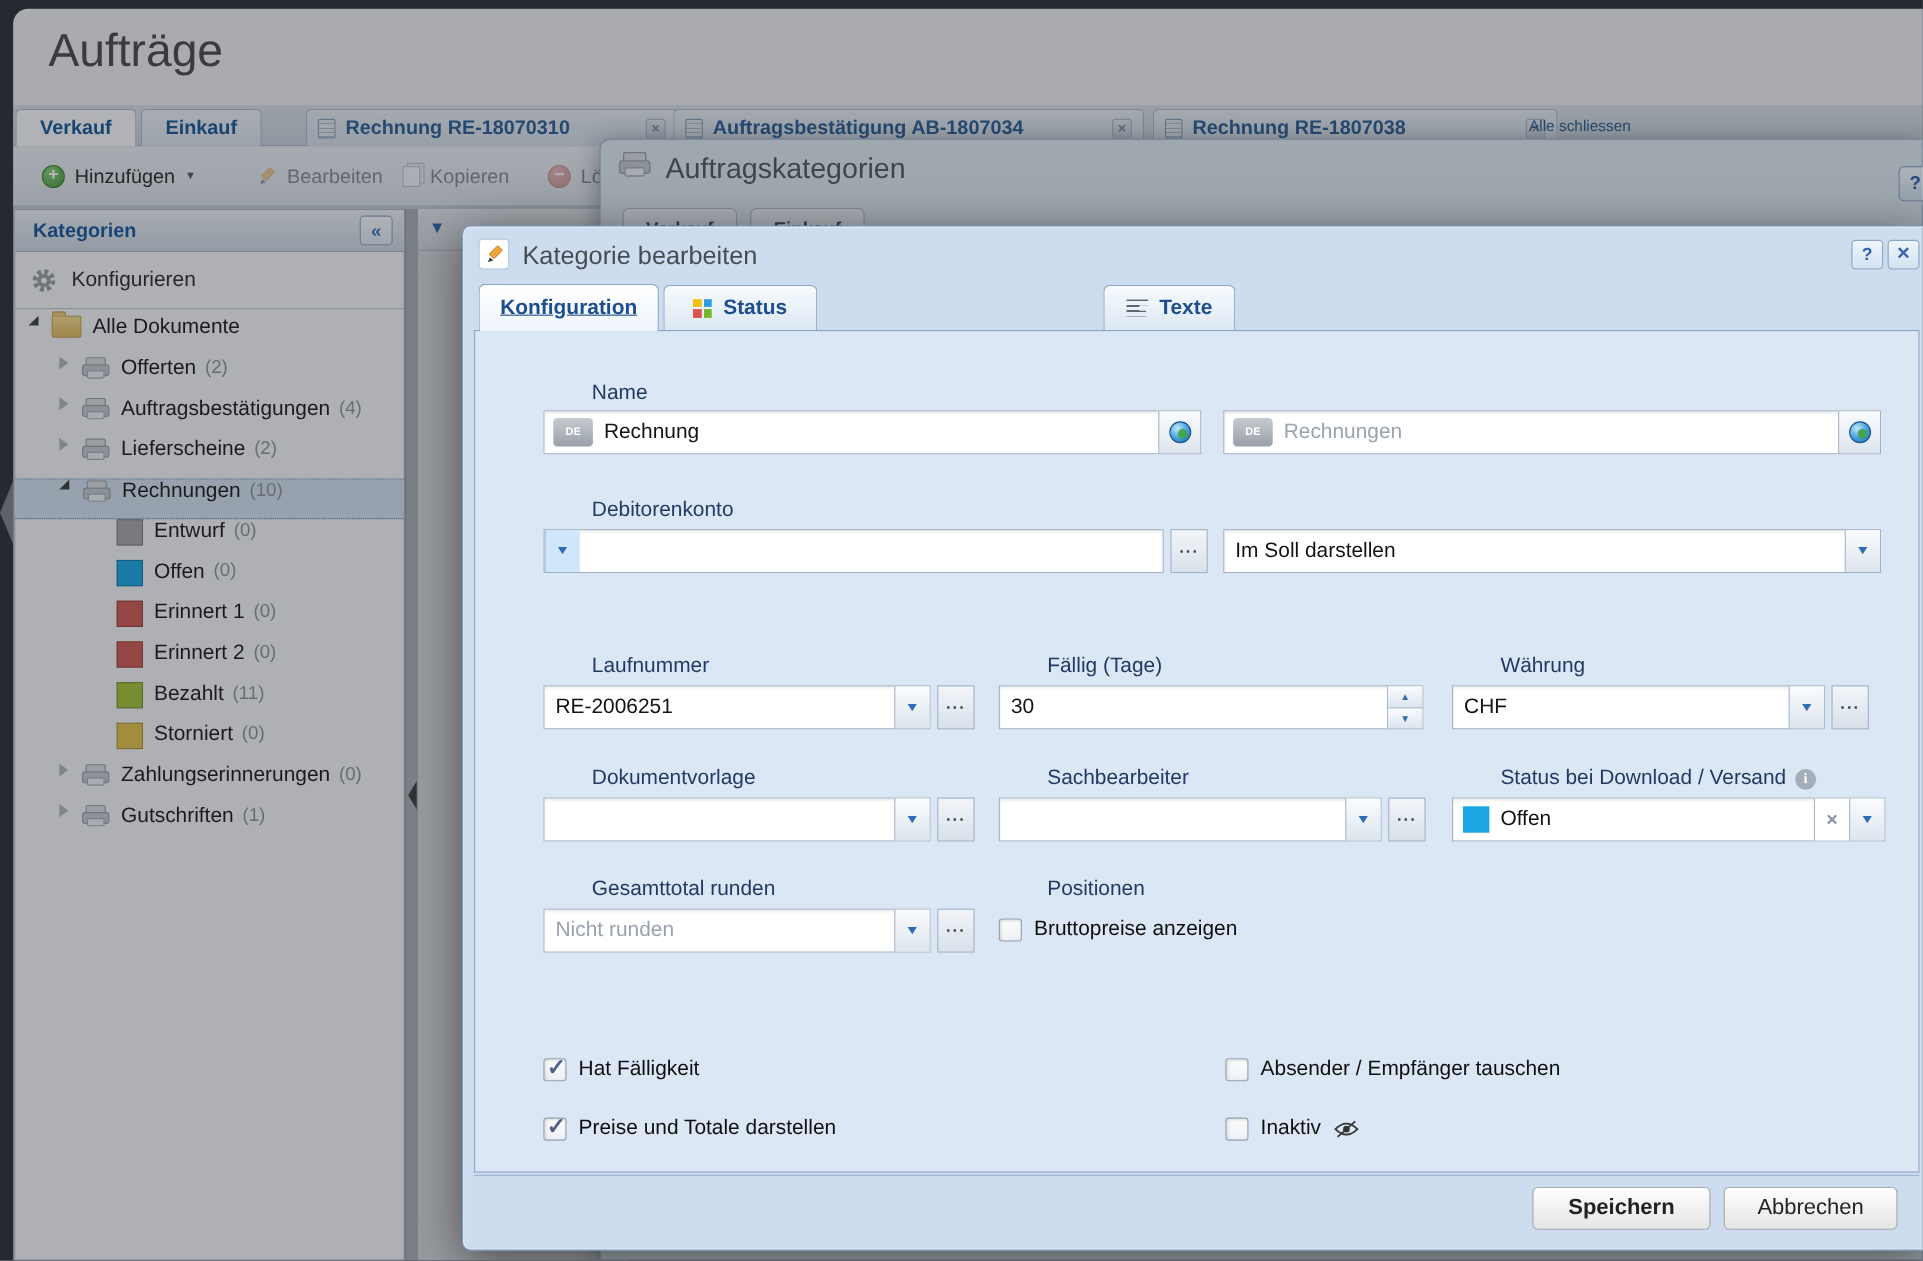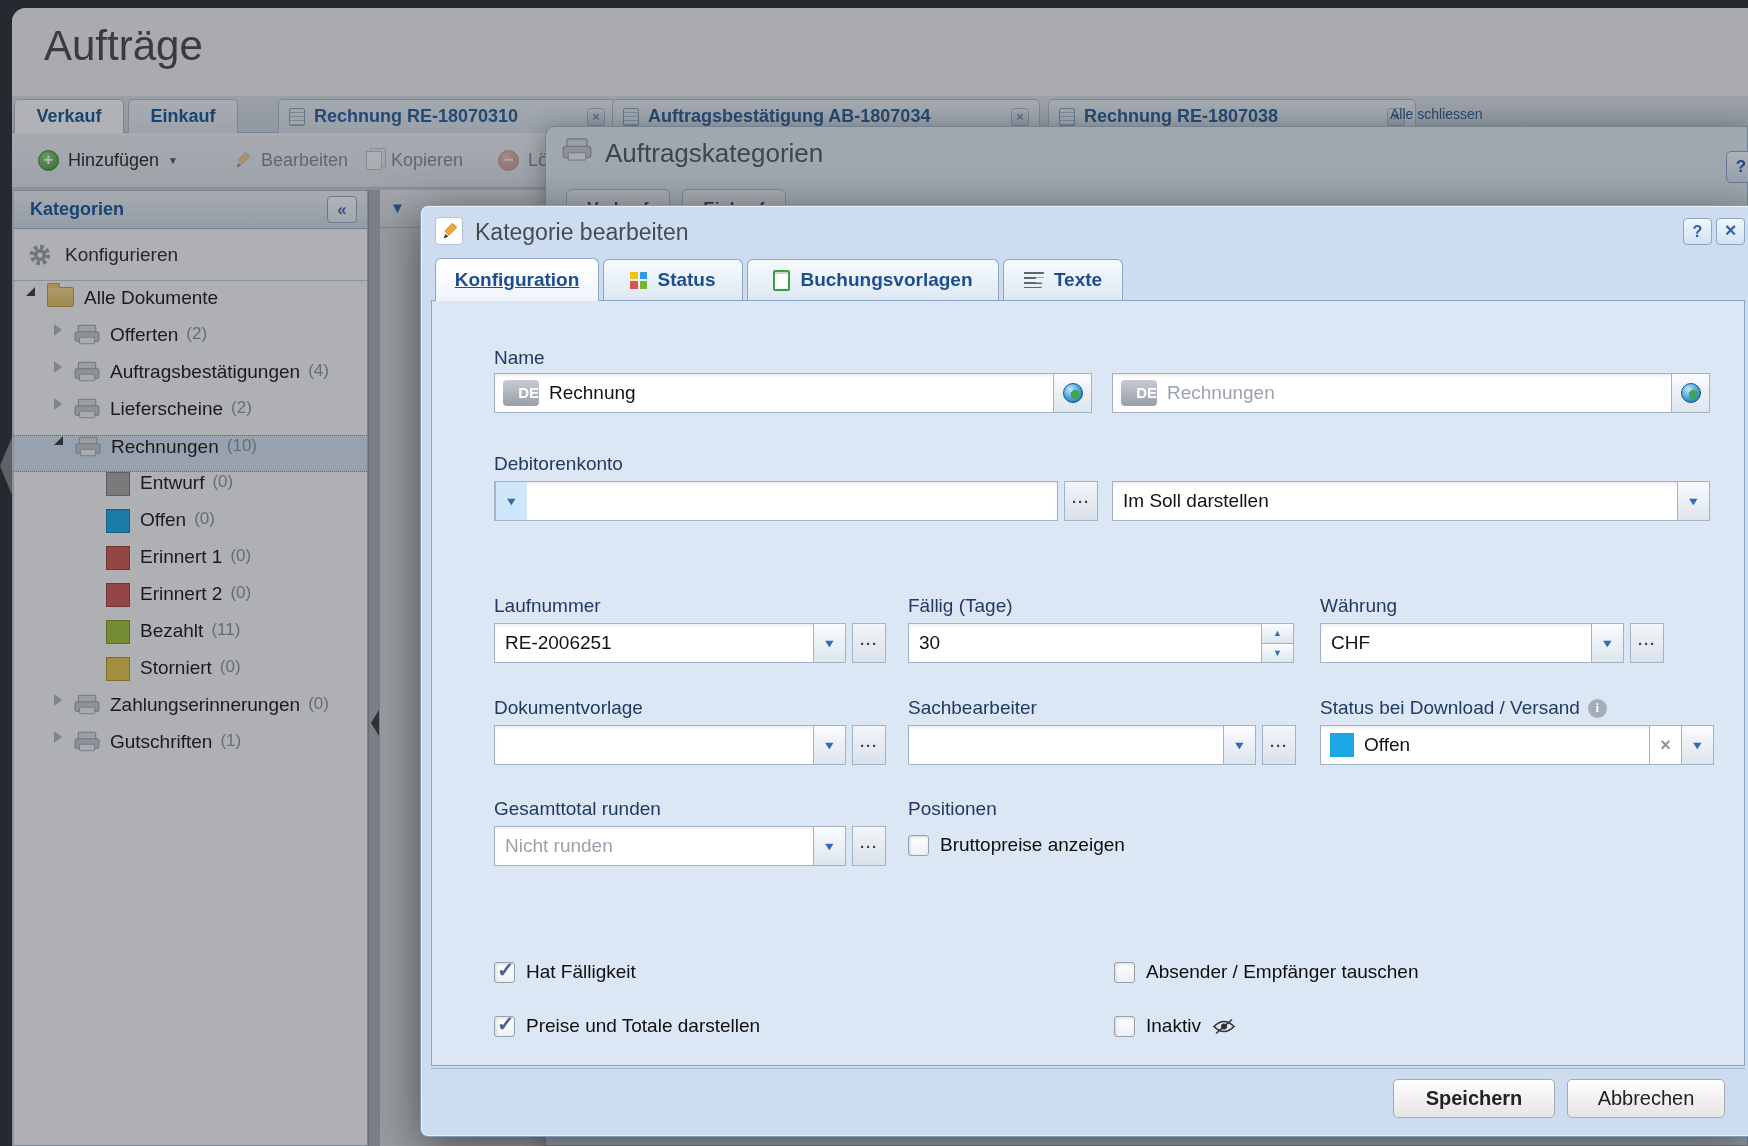--- a/index.html
+++ b/index.html
@@ -73,26 +73,26 @@
   .m-help, .m-close { position:absolute; top:12px; width:29px; height:27px; background:linear-gradient(#f0f6fb,#d3e2f1); border:1px solid #8aa7c7; border-radius:4px; color:#2a5fae; font-weight:bold; text-align:center; }
   .m-help { left:1262px; font-size:16px; line-height:25px; }
   .m-close { left:1295px; font-size:20px; line-height:23px; color:#3763b0; }
   .dtab { position:absolute; top:53px; height:41px; border:1px solid #8fa6c2; border-bottom:none; border-radius:6px 6px 0 0; background:linear-gradient(#f6fafd,#dde8f3); display:flex; align-items:center; justify-content:center; gap:10px; font-size:19px; font-weight:bold; color:#1d4f8f; z-index:1; }
   .dtab.active { top:52px; height:43px; background:linear-gradient(#ffffff,#eef4fb); z-index:3;text-decoration:underline; }
   .ic-status4 { width:17px; height:17px; display:grid; grid-template-columns:1fr 1fr; gap:2px; }
   .ic-status4 i { display:block; }
   .ic-notepad { width:17px; height:21px; background:#fff; border:2px solid #3f9e3f; border-radius:2px; box-shadow:inset 0 3px 0 -1px #cdd4da, inset 0 7px 0 -5px #cdd4da, inset 0 11px 0 -9px #cdd4da; }
   .ic-textlines { width:20px; height:16px; background:repeating-linear-gradient(#5f666d 0 2px, transparent 2px 5px); clip-path:polygon(0 0,100% 0,100% 35%,60% 35%,60% 65%,90% 65%,90% 100%,0 100%); }
   .m-content { position:absolute; left:10px; top:94px; width:1314px; height:766px; background:#dbe7f5; border:1px solid #89a5c5; z-index:2; }
-  .flabel { position:absolute; font-size:19px; color:#223a63; display:flex; align-items:center; gap:8px; white-space:nowrap; }
+  .flabel { position:absolute; font-size:19px; color:#223a63; display:flex; align-items:center; gap:8px; white-space:nowrap;margin-left:44px; }
   .fldrow { position:absolute; display:flex; gap:6px; }
   .fld { display:flex; align-items:stretch; background:#fff; border:1px solid #a3b3c6; height:40px; box-shadow:inset 0 2px 3px rgba(0,0,0,.07); }
   .fld .txt { flex:1; font-size:19px; color:#131313; padding:8px 10px 0 10px; white-space:nowrap; overflow:hidden; }
   .fld.ph .txt { color:#9aa2ad; }
-  .de { flex:0 0 36px; width:36px; height:26px; margin:6px 0 0 8px; background:linear-gradient(#c6cbd1,#999fa7); color:#fff; font-weight:bold; font-size:15px; text-align:right; line-height:26px; border-radius:4px; }
+  .de { flex:0 0 36px; width:36px; height:26px; margin:6px 0 0 8px; background:linear-gradient(#c6cbd1,#999fa7); color:#fff; font-weight:bold; font-size:10px; text-align:center; line-height:26px; border-radius:4px; }
   .seg { flex:0 0 32px; width:32px; border-left:1px solid #a3b3c6; background:linear-gradient(#fafcfe,#dde5ee); display:flex; align-items:center; justify-content:center; }
   .seg.blue { background:#cfe6fb; }
   .seg.gl { flex:0 0 38px; width:38px; }
   .dar { color:#2e6cb3; font-size:11px; transform:scaleX(1.3); }
   .xch { color:#8a939d; font-weight:bold; font-size:18px; }
   .globe-dot { width:20px; height:20px; border-radius:50%; border:1px solid #15518c; background:radial-gradient(circle at 62% 58%, rgba(64,164,74,.95) 0 27%, rgba(0,0,0,0) 30%), radial-gradient(circle at 35% 30%, #bfe8f7, #4aa3dd 50%, #1766ad); }
   .morebtn { width:34px; height:40px; border:1px solid #a3b3c6; background:linear-gradient(#f2f5f9,#d9e1ea); color:#3c4147; font-weight:bold; font-size:15px; letter-spacing:1px; display:flex; align-items:center; justify-content:center; }
   .spinner { flex:0 0 32px; width:32px; border-left:1px solid #a3b3c6; display:flex; flex-direction:column; }
   .sphalf { flex:1; display:flex; align-items:center; justify-content:center; background:linear-gradient(#fafcfe,#dde5ee); color:#2e6cb3; font-size:9px; }
   .sphalf + .sphalf { border-top:1px solid #a3b3c6; }
@@ -337,24 +337,20 @@
     </div>
     <div class="dtab" style="left:182px;width:140px">
       <span class="ic-status4">
           <i style="background:#f2c010"></i>
           <i style="background:#2e9ae0"></i>
           <i style="background:#d9534f"></i>
           <i style="background:#77b82a"></i>
         </span>
       <span>Status</span>
     </div>
-    <div class="dtab" style="left:326px;width:252px">
-      <span class="ic-notepad"></span>
-      <span>Buchungsvorlagen</span>
-    </div>
     <div class="dtab" style="left:582px;width:120px">
       <span class="ic-textlines"></span>
       <span>Texte</span>
     </div>
 
     <div class="m-content">
       <div class="flabel" style="left:62px;top:46px">Name</div>
       <div class="fldrow" style="left:62px;top:72px">
         <div class="fld" style="width:598px">
           <span class="de">DE</span>
@@ -407,21 +403,21 @@
       <div class="fldrow" style="left:476px;top:322px">
         <div class="fld" style="width:386px">
           <span class="txt">30</span>
           <span class="spinner">
             <span class="sphalf">▲</span>
             <span class="sphalf">▼</span>
           </span>
         </div>
       </div>
       <div class="fldrow" style="left:888px;top:322px">
-        <div class="fld" style="width:304px">
+        <div class="fld" style="width:339px">
           <span class="txt">CHF</span>
           <span class="seg">
               <span class="dar">▼</span>
             </span>
         </div>
         <div class="morebtn">···</div>
       </div>
 
       <div class="flabel" style="left:62px;top:396px">Dokumentvorlage</div>
       <div class="flabel" style="left:476px;top:396px">Sachbearbeiter</div>

